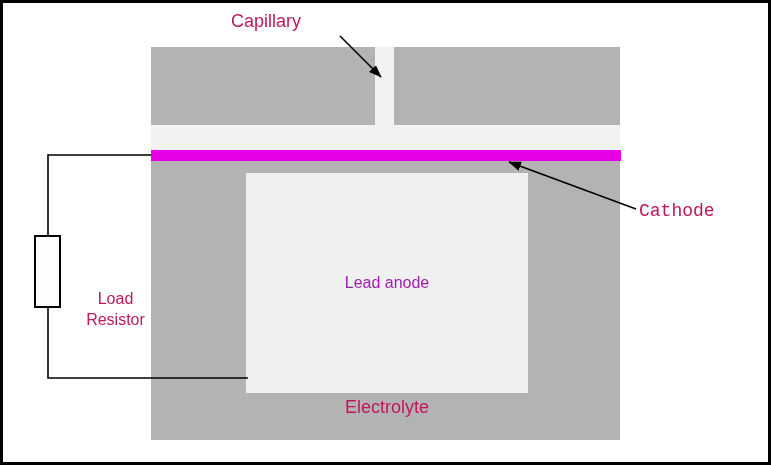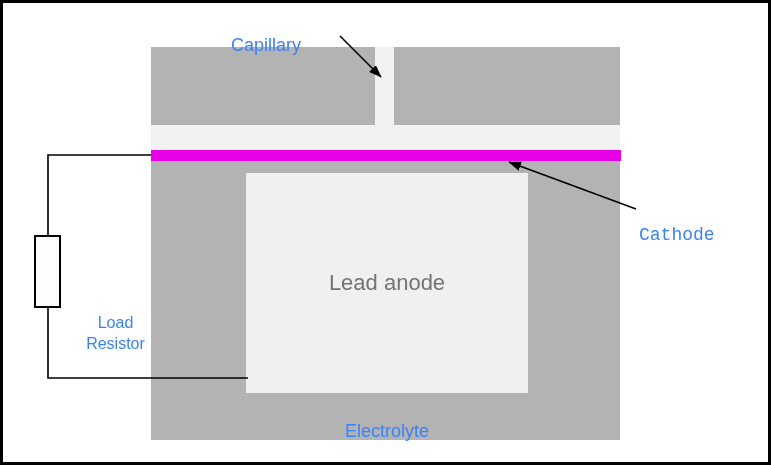--- a/index.html
+++ b/index.html
@@ -34,34 +34,33 @@
   .cathode-strip {
     left: 148px; top: 147px; width: 470px; height: 11px;
     background: var(--cathode-magenta, #e600e6);
   }
   .anode {
     left: 243px; top: 170px; width: 282px; height: 220px;
     background: var(--anode-fill, #f0f0f0);
     display: flex; align-items: center; justify-content: center;
   }
   .anode-label {
-    font-size: 22px; color: #737373; text-align: center;
+    font-size: 16px; color: #a21caf; text-align: center;
   }
   .resistor {
     left: 31px; top: 232px; width: 27px; height: 73px;
     background: #fdfdfd;
     border: 2px solid var(--line, #000);
     box-sizing: border-box;
   }
 
   .label {
-    color: #3b82f6;
+    color: #be185d;
     font-size: 18px;
     white-space: nowrap;
-    margin-top: 24px;
   }
   .label-capillary { left: 228px; top: 8px; }
   .label-cathode  { left: 636px; top: 198px; font-family: Liberation Mono, monospace; }
   .label-electrolyte { left: 243px; top: 394px; width: 282px; text-align: center; white-space: nowrap; }
   .label-load-resistor {
     left: 70px; top: 286px; width: 85px;
     text-align: center; font-size: 16px;
     white-space: normal; line-height: 1.3;
   }
 

